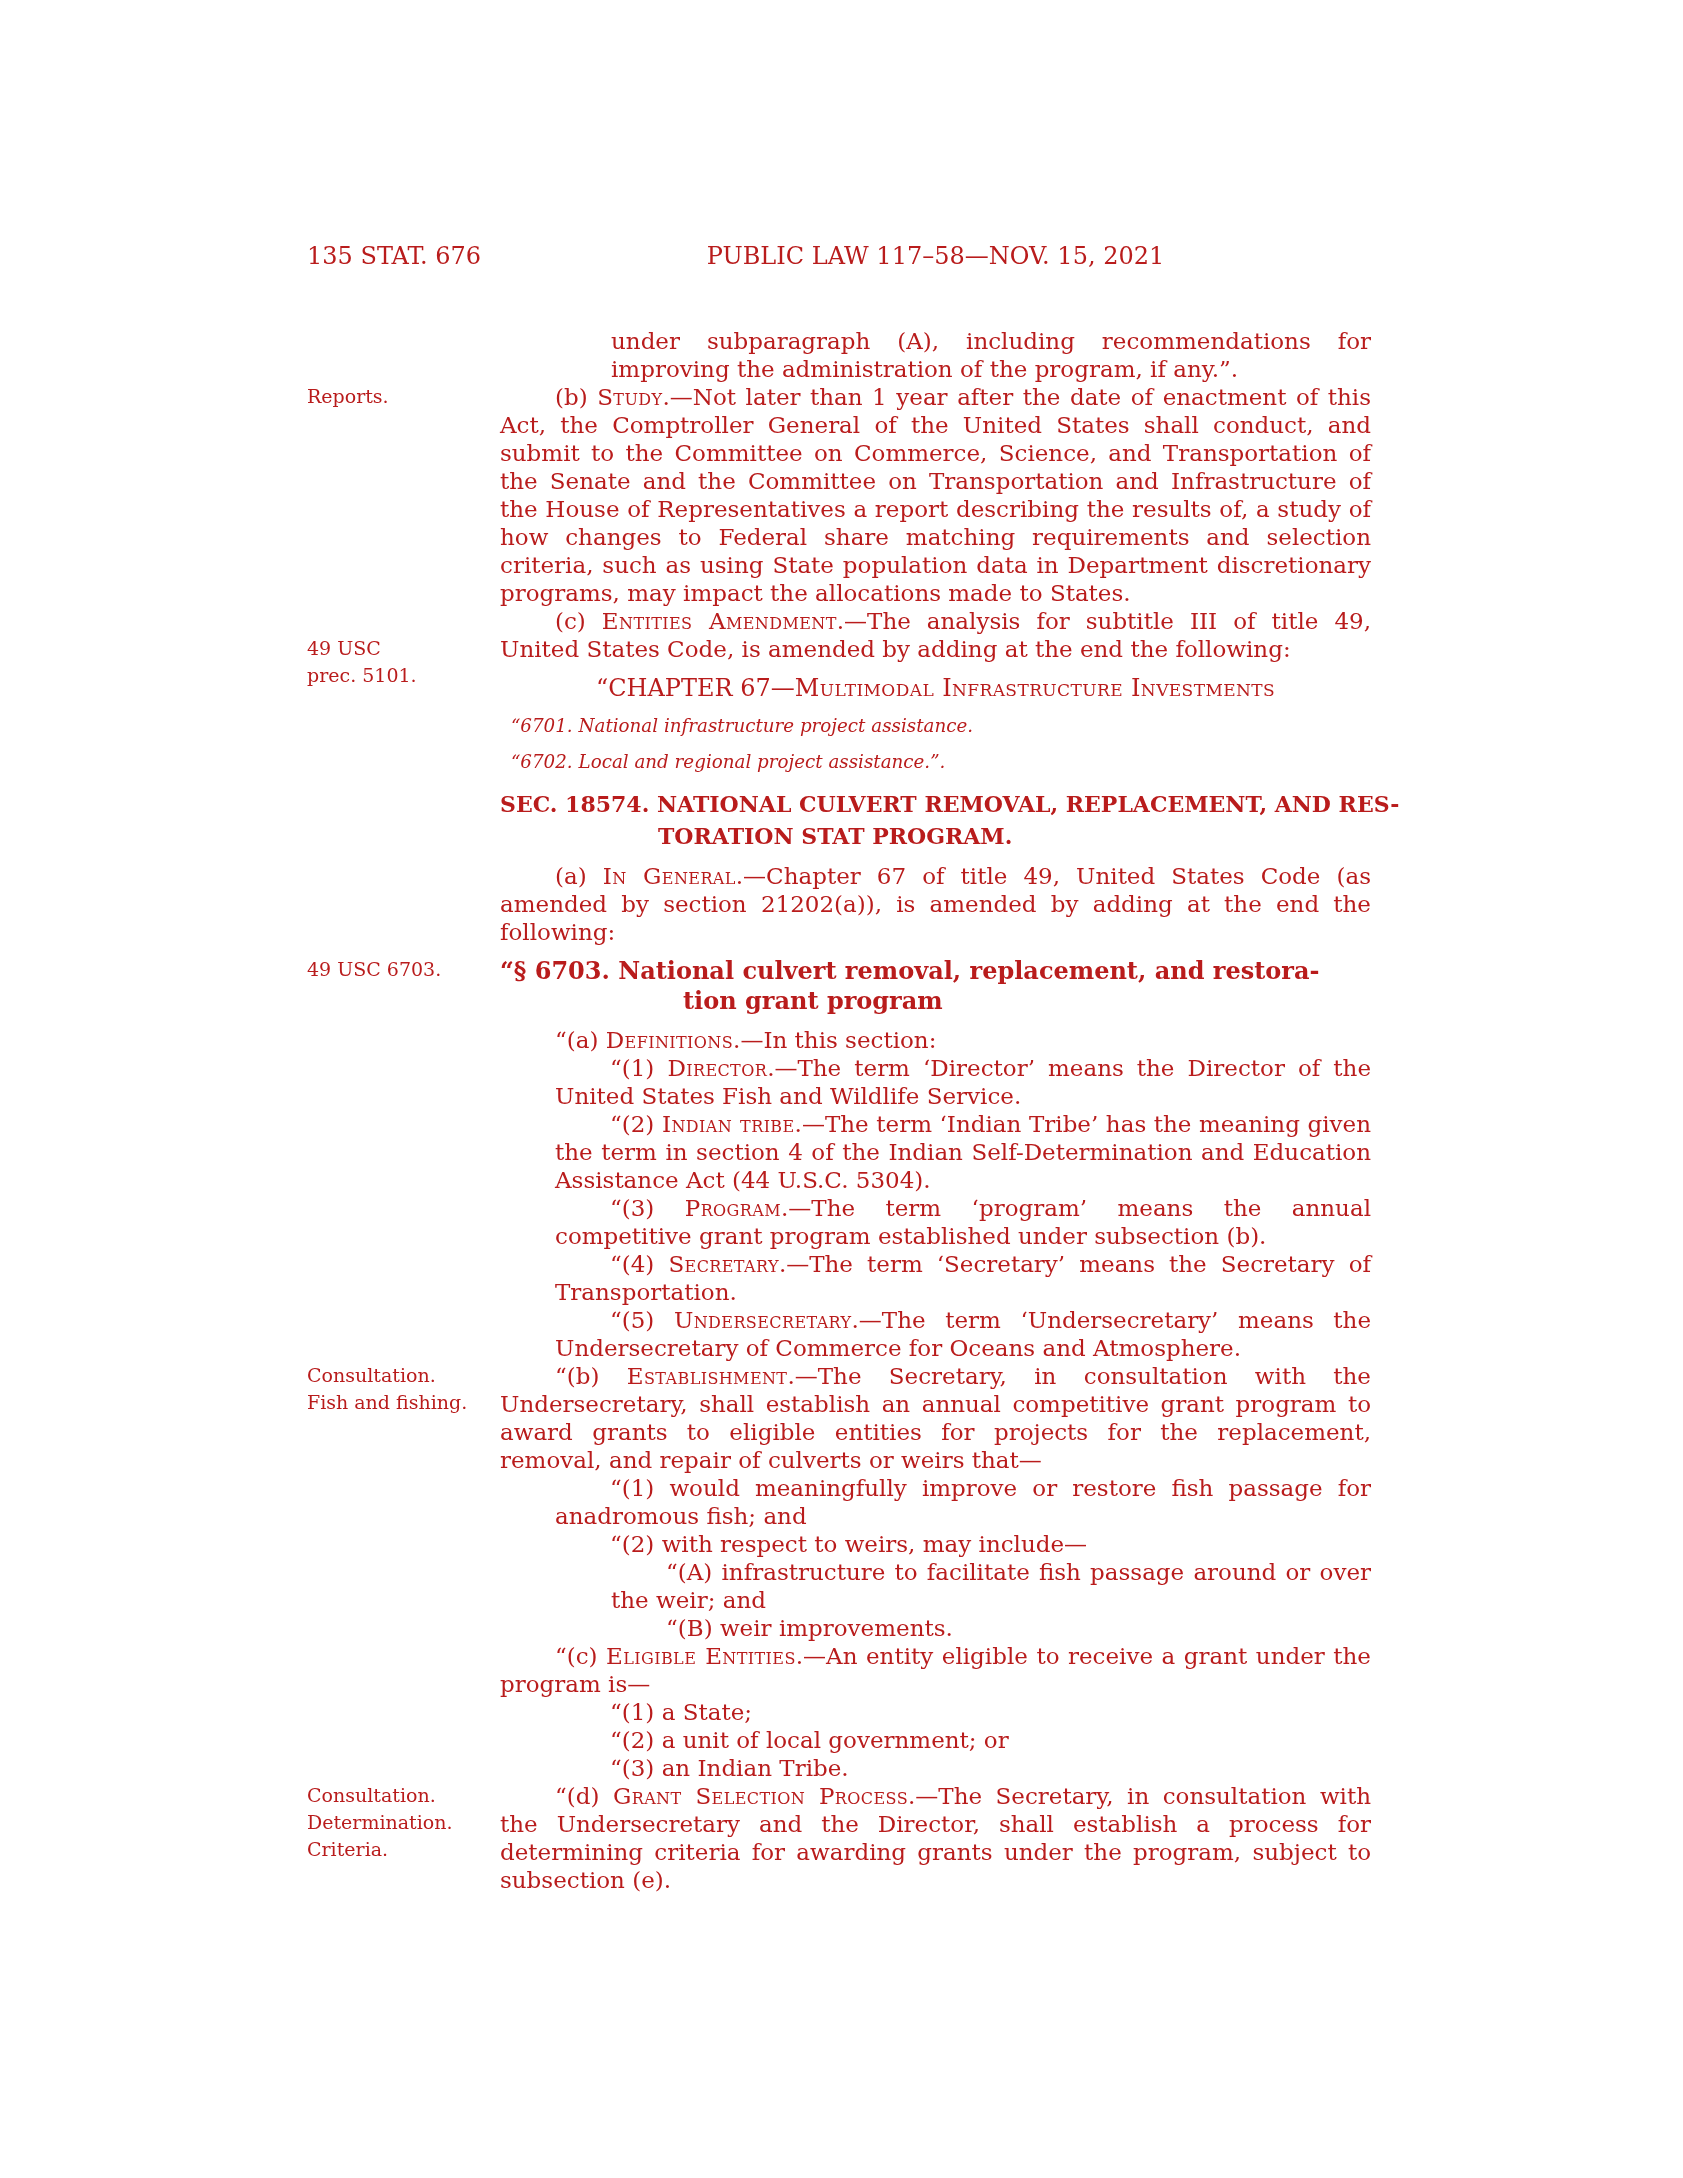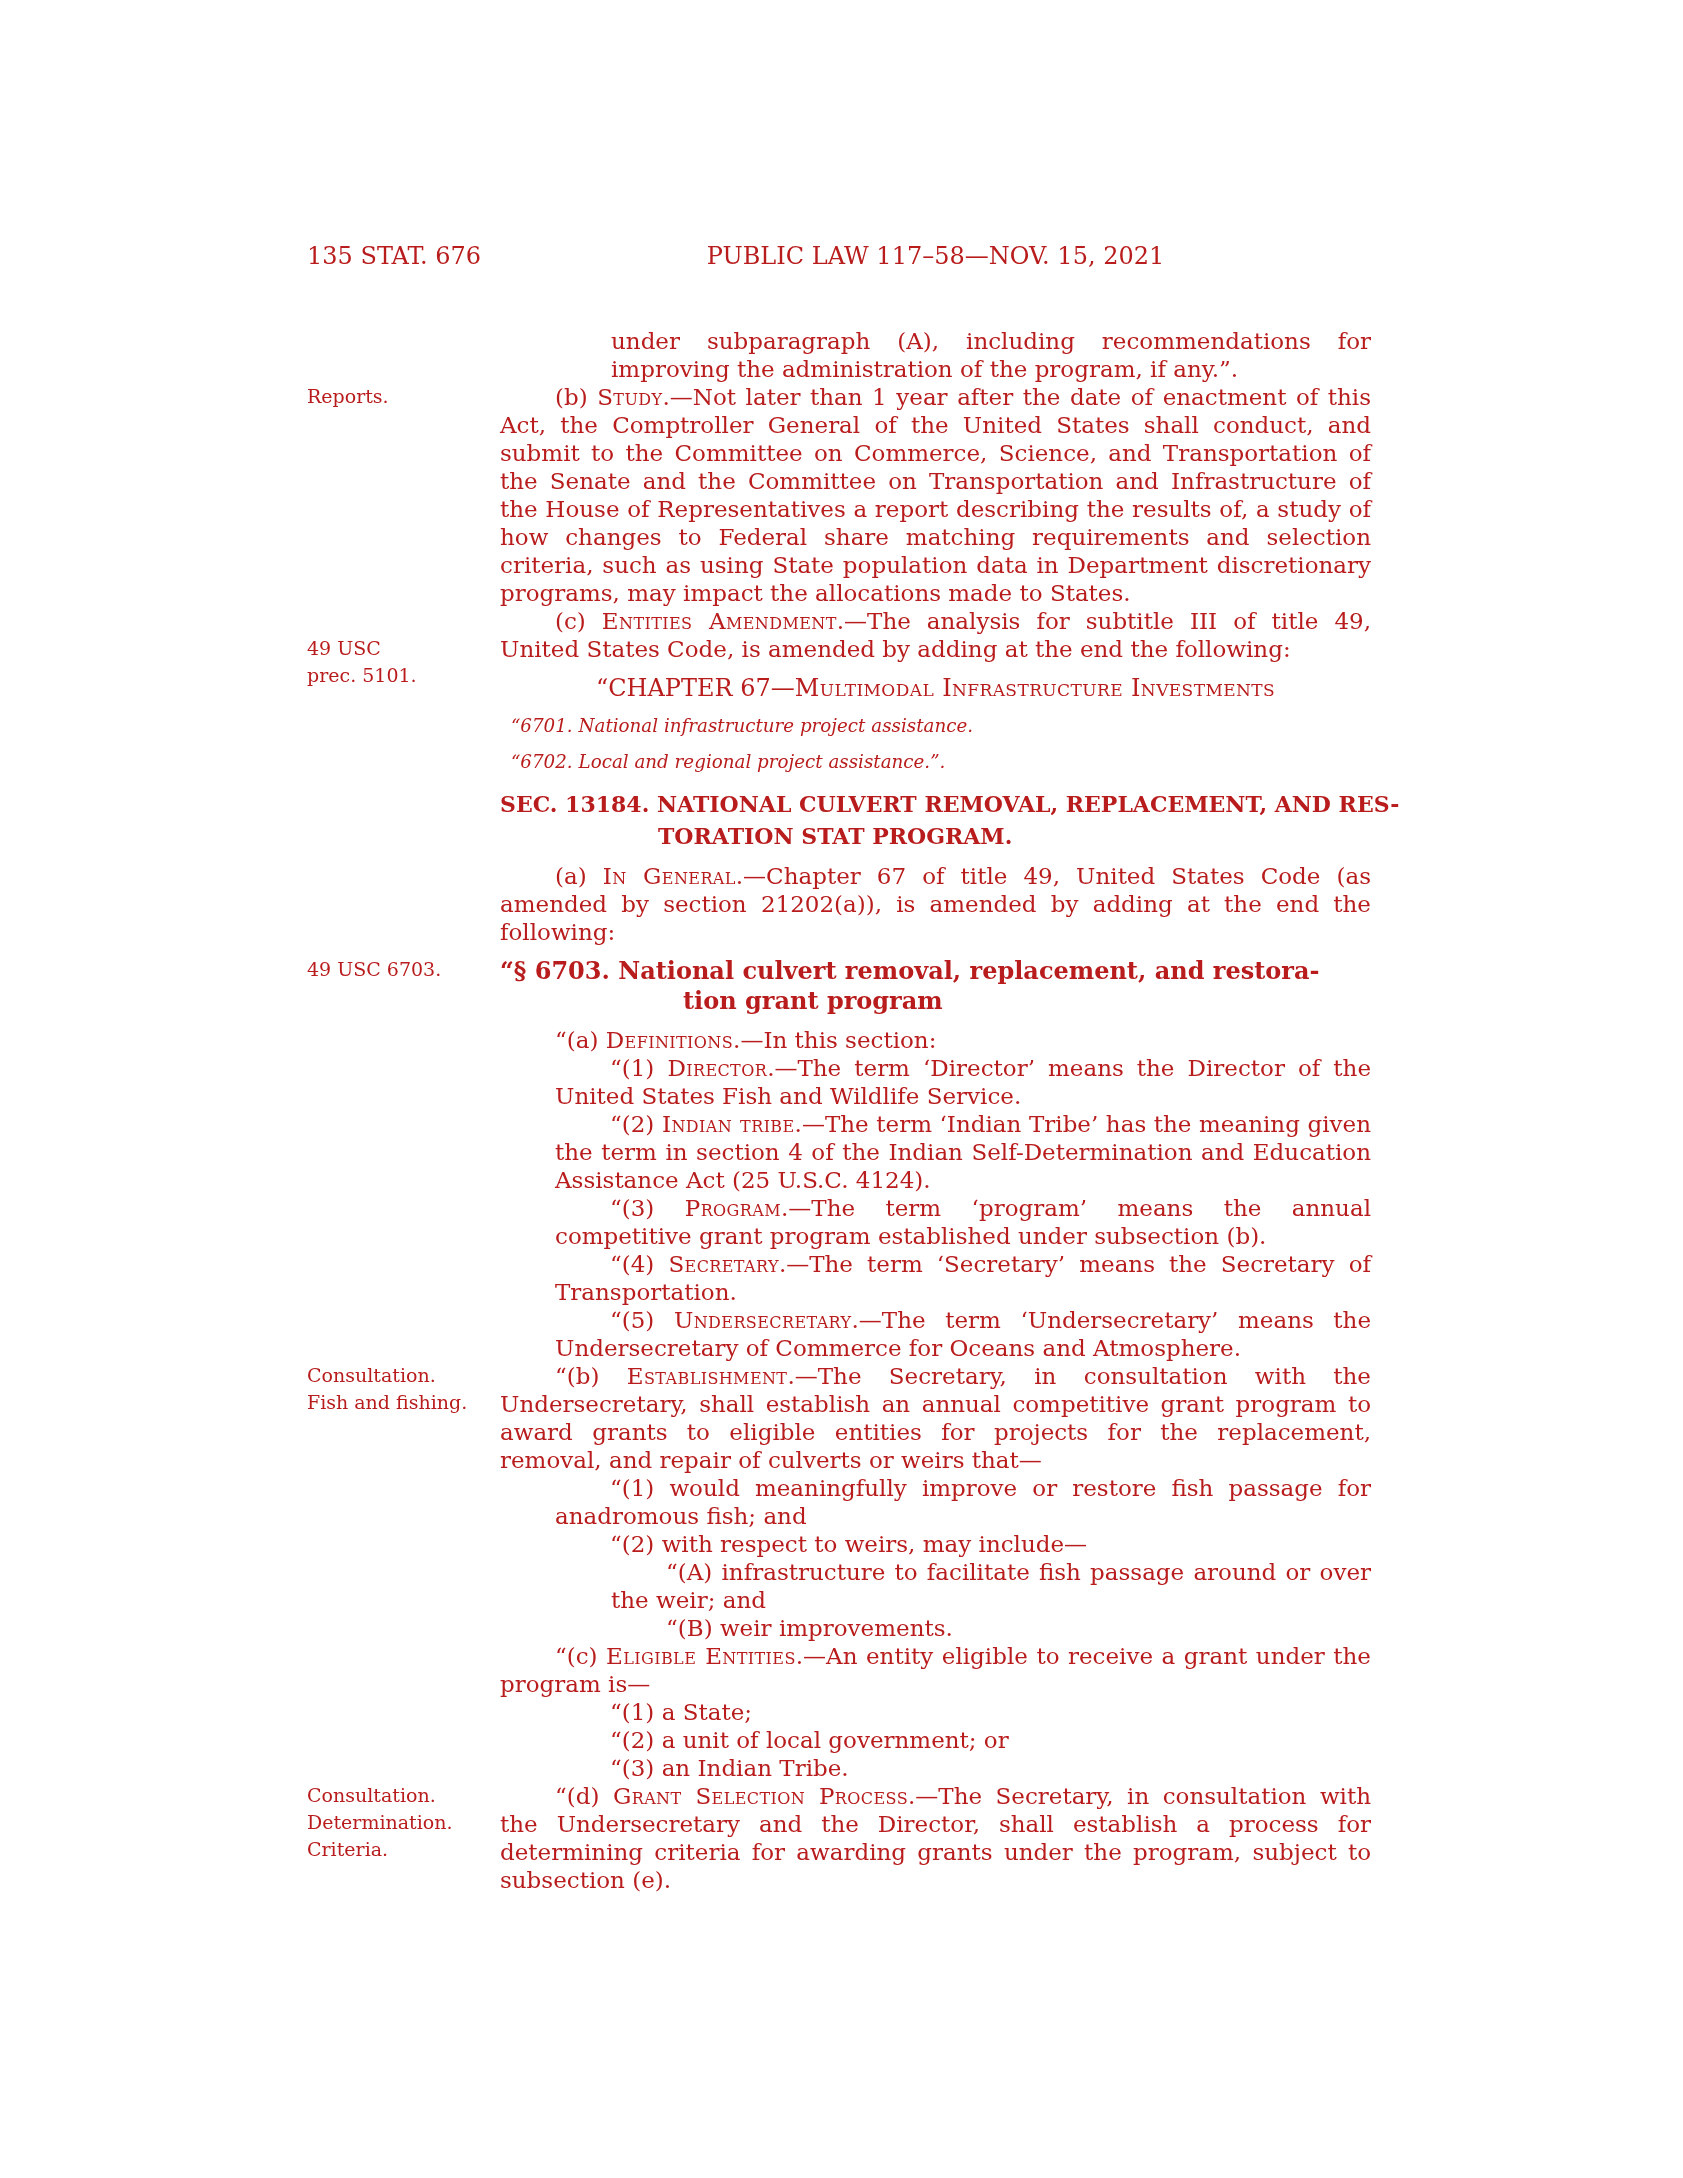--- a/index.html
+++ b/index.html
@@ -116,37 +116,37 @@
     <p class="para l0"><span class="note off1"><span>49 USC</span><br><span>prec. 5101.</span></span><span>(c) </span><span class="sc">Entities Amendment</span><span>.—The analysis for subtitle III of title 49, United States Code, is amended by adding at the end the following:</span></p>
 
     <p class="para chapter"><span>“CHAPTER 67—</span><span class="sc">Multimodal Infrastructure Investments</span><span></span></p>
 
     <div class="toc">
       <p>“6701. National infrastructure project assistance.</p>
       <p>“6702. Local and regional project assistance.”.</p>
     </div>
 
     <div class="sec-head">
-      <p>SEC. 13184. NATIONAL CULVERT REMOVAL, REPLACEMENT, AND RES-</p>
+      <p>SEC. 18574. NATIONAL CULVERT REMOVAL, REPLACEMENT, AND RES-</p>
       <p class="second">TORATION STAT PROGRAM.</p>
     </div>
 
     <p class="para l0 mt10"><span>(a) </span><span class="sc">In General</span><span>.—Chapter 67 of title 49, United States Code (as amended by section 21202(a)), is amended by adding at the end the following:</span></p>
 
     <div class="usc-head">
       <span class="note"><span>49 USC 6703.</span></span>
       <p>“§ 6703. National culvert removal, replacement, and restora-</p>
       <p class="second">tion grant program</p>
     </div>
 
     <p class="para l0 mt10"><span>“(a) </span><span class="sc">Definitions</span><span>.—In this section:</span></p>
 
     <p class="para l1"><span>“(1) </span><span class="sc">Director</span><span>.—The term ‘Director’ means the Director of the United States Fish and Wildlife Service.</span></p>
 
-    <p class="para l1"><span>“(2) </span><span class="sc">Indian tribe</span><span>.—The term ‘Indian Tribe’ has the meaning given the term in section 4 of the Indian Self-Determination and Education Assistance Act (25 U.S.C. 4124).</span></p>
+    <p class="para l1"><span>“(2) </span><span class="sc">Indian tribe</span><span>.—The term ‘Indian Tribe’ has the meaning given the term in section 4 of the Indian Self-Determination and Education Assistance Act (44 U.S.C. 5304).</span></p>
 
     <p class="para l1"><span>“(3) </span><span class="sc">Program</span><span>.—The term ‘program’ means the annual competitive grant program established under subsection (b).</span></p>
 
     <p class="para l1"><span>“(4) </span><span class="sc">Secretary</span><span>.—The term ‘Secretary’ means the Secretary of Transportation.</span></p>
 
     <p class="para l1"><span>“(5) </span><span class="sc">Undersecretary</span><span>.—The term ‘Undersecretary’ means the Undersecretary of Commerce for Oceans and Atmosphere.</span></p>
 
     <p class="para l0"><span class="note"><span>Consultation.</span><br><span>Fish and fishing.</span></span><span>“(b) </span><span class="sc">Establishment</span><span>.—The Secretary, in consultation with the Undersecretary, shall establish an annual competitive grant program to award grants to eligible entities for projects for the replacement, removal, and repair of culverts or weirs that—</span></p>
 
     <p class="para l1"><span>“(1) would meaningfully improve or restore fish passage for anadromous fish; and</span></p>

